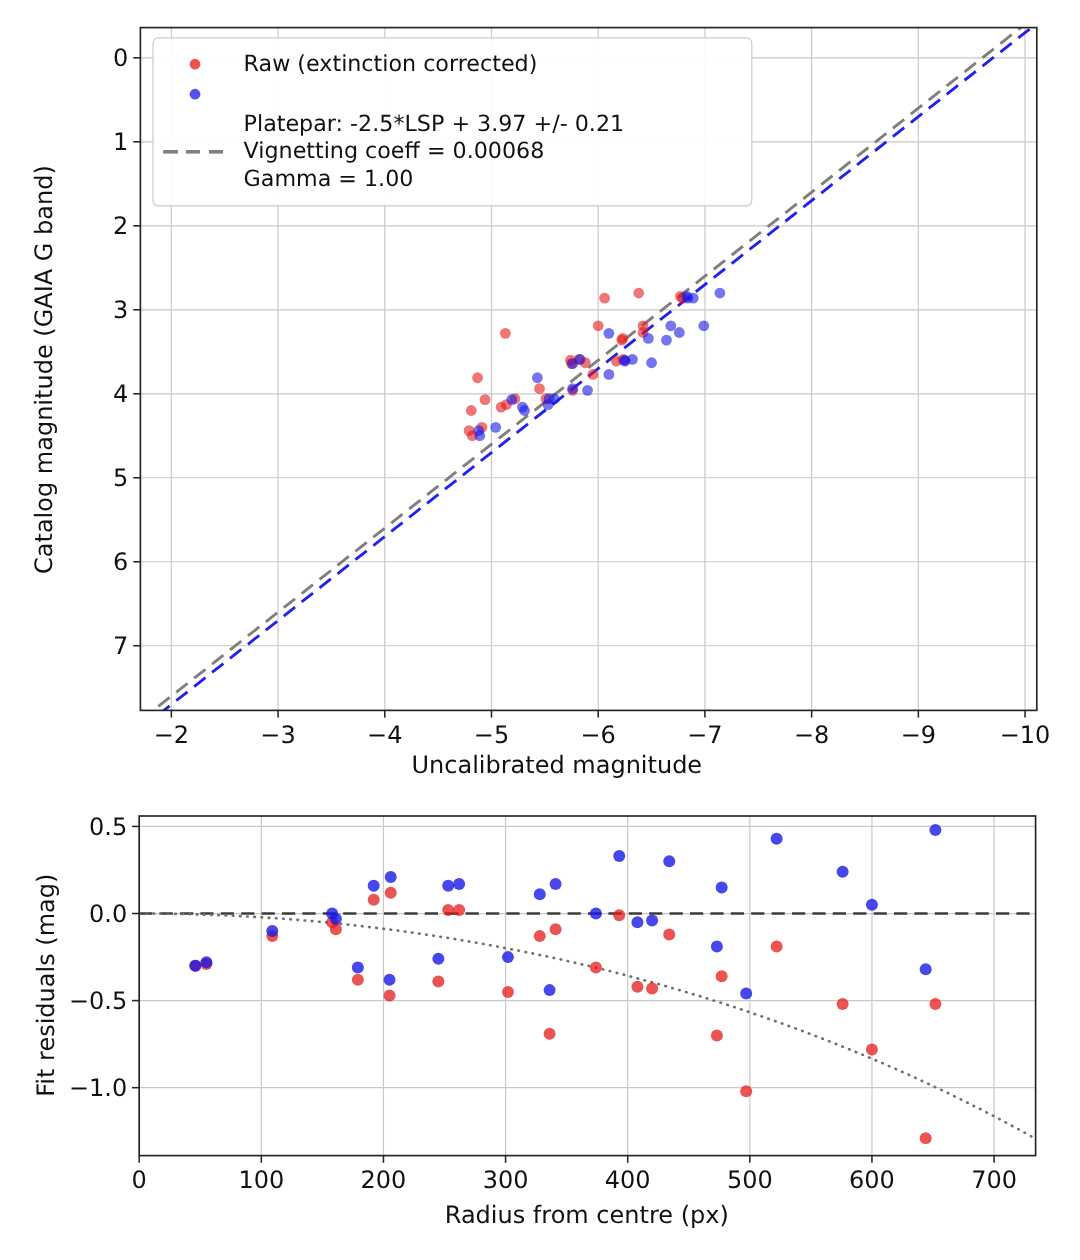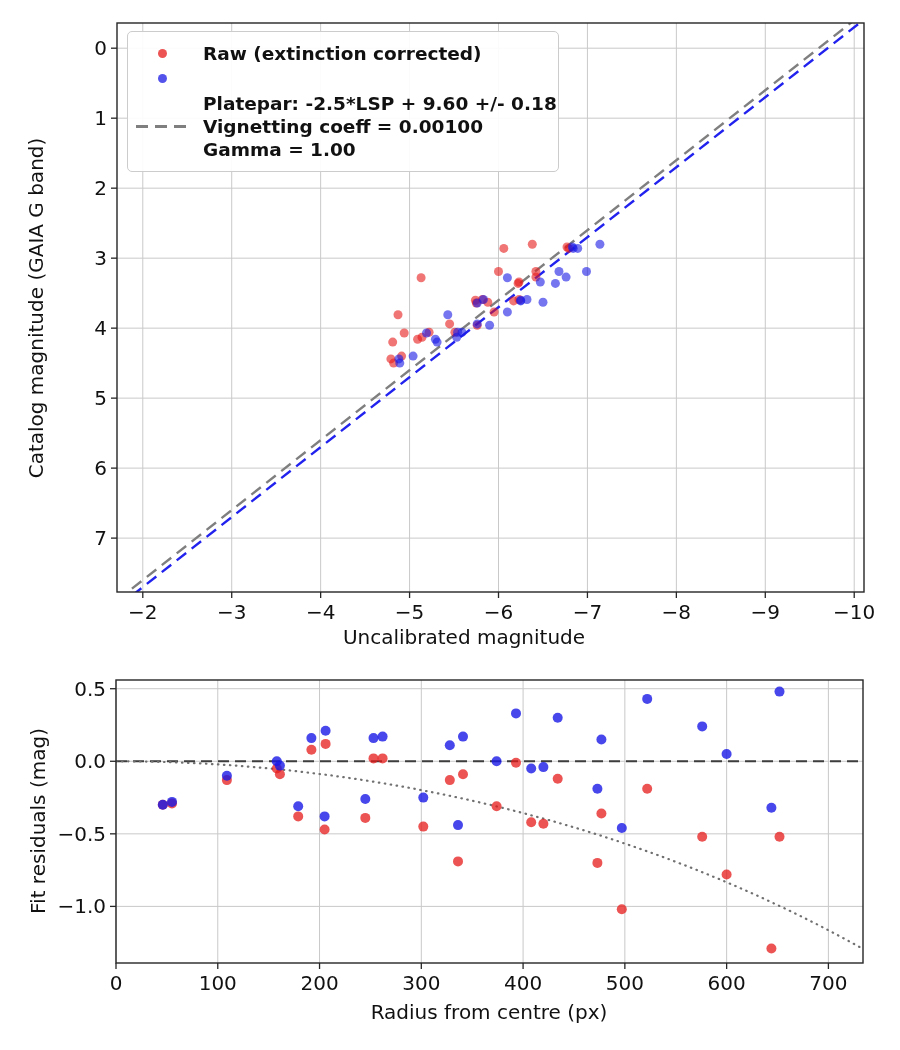--- a/index.html
+++ b/index.html
@@ -5,24 +5,24 @@
   html,body{margin:0;padding:0;background:#ffffff;}
   .figure{
     position:relative;width:900px;height:1050px;background:#ffffff;overflow:hidden;
     font-family:"DejaVu Sans","Liberation Sans",sans-serif;color:#111;
   }
   #chart-svg{position:absolute;left:0;top:0;}
   .axis-label{position:absolute;font-size:20px;color:#111;white-space:nowrap;
     transform:translate(-50%,-50%);}
   .axis-label.vertical{transform:translate(-50%,-50%) rotate(-90deg);}
   .legend{
-    position:absolute;left:127px;top:31px;width:432px;box-sizing:border-box;
+    position:absolute;left:127px;top:31px;width:500px;box-sizing:border-box;
     background:rgba(255,255,255,0.92);border:1.3px solid #cccccc;border-radius:5px;
     padding:10px 10px 10px 8px;font-size:18.5px;line-height:23px;
-    display:flex;flex-direction:column;gap:9px;font-weight:bold;
+    display:flex;flex-direction:column;gap:9px;
   }
   .lrow{display:flex;align-items:center;}
   .lswatch{width:52px;min-width:52px;margin-right:15px;display:flex;align-items:center;justify-content:center;}
   .ldot{width:9px;height:9px;border-radius:50%;}
   .ldash{width:52px;height:3px;}
   .ltext{white-space:nowrap;}
   .lmulti{display:flex;flex-direction:column;}
 </style>
 </head>
 <body>
@@ -290,20 +290,20 @@
     <div class="lrow">
       <span class="lswatch">
           <span class="ldot" style="background: rgb(25, 25, 230); opacity: 0.75;"></span>
         </span>
     </div>
     <div class="lrow">
       <span class="lswatch">
           <span class="ldash" style="background: repeating-linear-gradient(90deg, rgb(127, 127, 127) 0px, rgb(127, 127, 127) 12px, transparent 12px, transparent 19px);"></span>
         </span>
       <span class="lmulti">
-        <span class="ltext">Platepar: -2.5*LSP + 9.60 +/- 0.18</span>
-        <span class="ltext">Vignetting coeff = 0.00100</span>
+        <span class="ltext">Platepar: -2.5*LSP + 3.97 +/- 0.21</span>
+        <span class="ltext">Vignetting coeff = 0.00068</span>
         <span class="ltext">Gamma = 1.00</span>
       </span>
     </div>
   </div>
 
 </div>
 
 </body></html>

